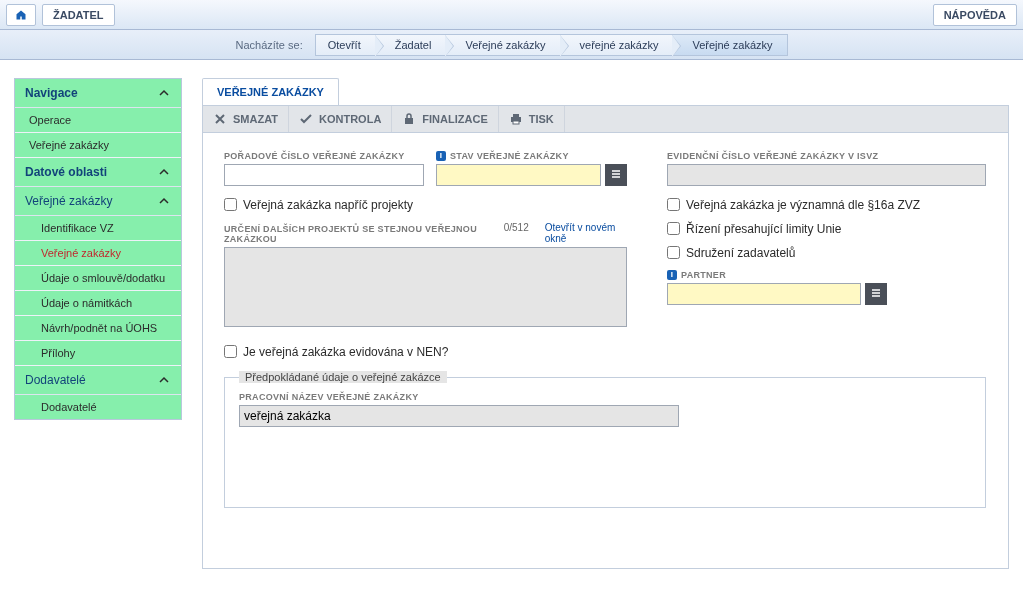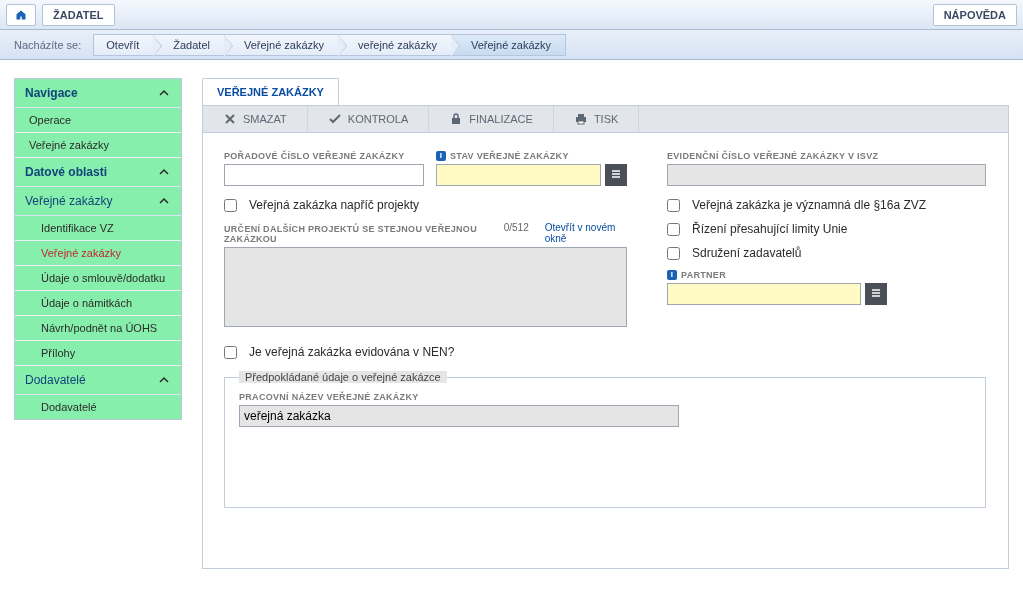--- a/index.html
+++ b/index.html
@@ -29,20 +29,21 @@
   .btn.home { width: 30px; justify-content:center; }
   .spacer { flex: 1; }
   .breadcrumb-bar {
     height: 30px;
     background: linear-gradient(#e8eff9, #d6e3f3);
     border-bottom: 1px solid #a8b9d4;
     display: flex; align-items: center;
     padding: 0 14px;
     font-size: 11px;
     color: #5a6a82;
+    justify-content: center;
   }
   .bc-label { margin-right: 12px; }
   .bc-items { display: flex; align-items: center; }
   .bc-item {
     position: relative;
     padding: 4px 14px 4px 20px;
     background: linear-gradient(#f2f6fc,#e4edf8);
     border-top: 1px solid #b4c5dc;
     border-bottom: 1px solid #b4c5dc;
     color: #2b3c58;
@@ -122,24 +123,24 @@
     background:#e2e5e9;
     border:1px solid #c3cedd;
     display:flex;
     gap:0;
     font-size:11px;
   }
   .tool-btn {
     display:flex;
     align-items:center;
     gap:6px;
-    padding:6px 20px;
+    padding:6px 10px;
     border-right:1px solid #cfd5de;
     color:#5e6875;
-    font-weight:normal;
+    font-weight:bold;
     cursor:pointer;
   }
   .tool-icon {width:14px;height:14px;display:inline-flex;align-items:center;justify-content:center;color:#5e6875;}
 
   .form-area {
     border:1px solid #c3cedd;
     border-top:none;
     background:#fff;
     padding:18px 22px 60px 21px;
     min-height:430px;
@@ -162,21 +163,21 @@
     padding:0 4px;
     font-size:12px;
   }
   .text-input.req { background:#fff9c4; }
   .text-input.ro { background:#e5e5e5; }
   .lookup-btn {
     width:22px;height:22px;background:#4a4f58;border:none;color:#fff;font-size:12px;cursor:pointer;display:inline-flex;align-items:center;justify-content:center;
   }
   .inline { display:flex; align-items:flex-end; gap:4px; }
 
-  .check-row { display:flex; align-items:flex-end; gap:12px; font-size:12px; color:#2b2b2b; margin-bottom:10px; }
+  .check-row { display:flex; align-items:flex-start; gap:6px; font-size:12px; color:#2b2b2b; margin-bottom:10px; }
   .textarea {
     border:1px solid #9fa7b3; background:#e5e5e5; height:80px; width:100%; resize:none; padding:4px; font-family:inherit;
   }
   .ta-head { display:flex; justify-content:space-between; align-items:flex-end; }
   .ta-count { font-size:10px; color:#666; }
   .ta-link { font-size:10px; font-weight:normal; color:#0a4da0; cursor:pointer; }
 
   .fieldset {
     border:1px solid #c3cedd;
     padding:14px 14px 80px 14px;

